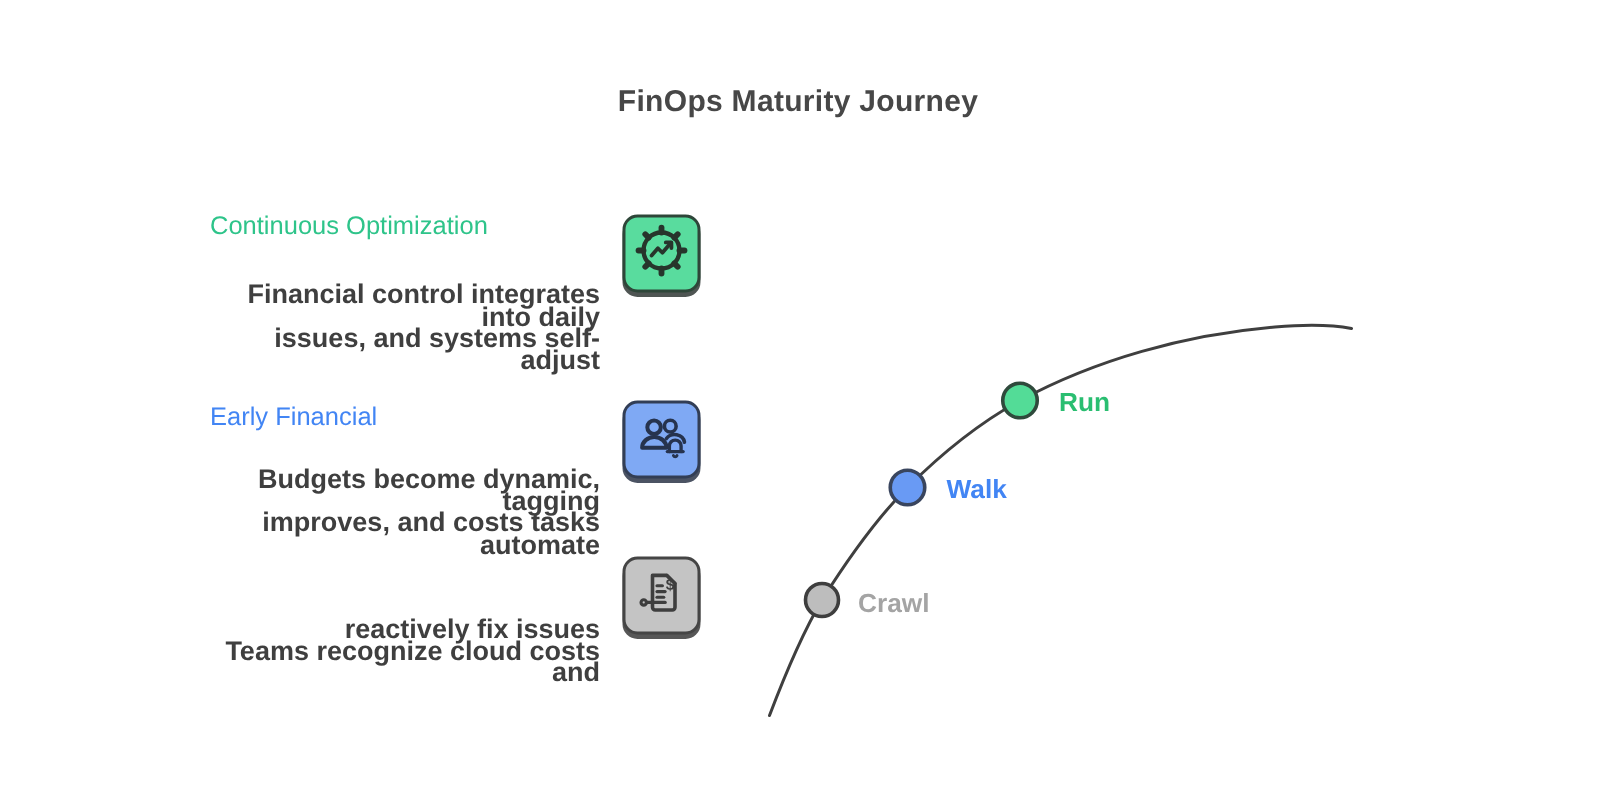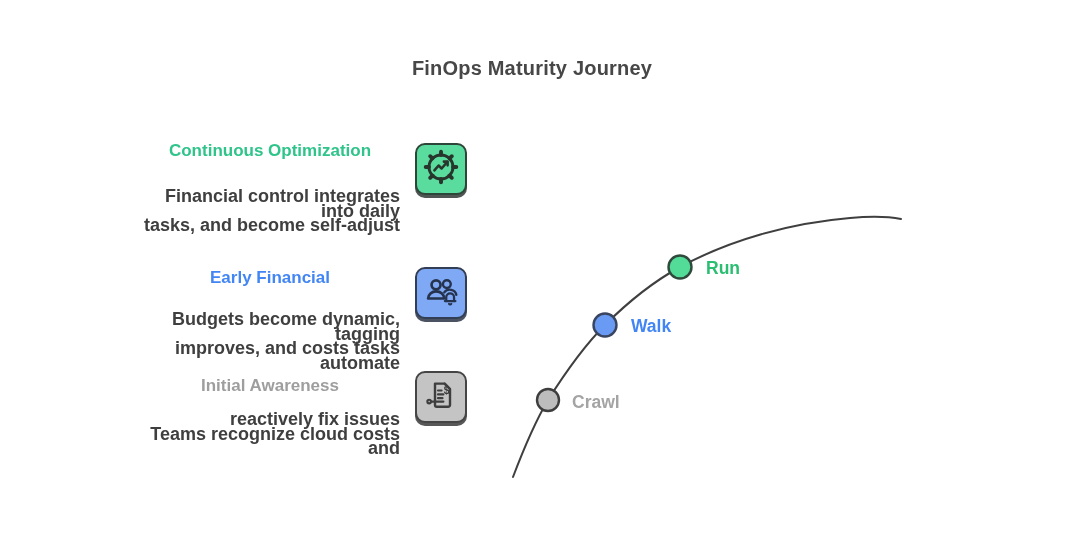--- a/index.html
+++ b/index.html
@@ -5,22 +5,22 @@
   html,body { margin:0; padding:0; background:#ffffff; }
   .canvas {
     position:relative; width:1030px; height:540px; background:#ffffff;
     font-family:"Liberation Sans", sans-serif; overflow:hidden;
   }
   .title {
     position:absolute; top:57px; left:0; width:1064px; text-align:center;
     font-size:20px; font-weight:bold; color:#474747; letter-spacing:0.2px;
   }
   .stage-label {
-    position:absolute; left:140px; width:260px; text-align:center;
-    font-size:17px; font-weight:bold; white-space:nowrap;
+    position:absolute; left:140px; width:260px; text-align:left;
+    font-size:17px; font-weight:normal; white-space:nowrap;
   }
   .stage-desc {
     position:absolute; left:138px; width:262px; text-align:right;
     font-size:18px; font-weight:bold; color:#3F3F3F; line-height:14.5px;
   }
   .label-green { color:#2EC48A; }
   .label-blue  { color:#4285F4; }
   .label-gray  { color:#9E9E9E; }
   .icon-tile {
     position:absolute; left:415px; width:48px; height:48px;
@@ -37,21 +37,21 @@
 </head>
 <body>
 
 <div class="canvas">
 
   <div class="title">FinOps Maturity Journey</div>
 
   <div class="stage-label label-green" style="top:141px;">Continuous Optimization</div>
   <div class="stage-desc" style="top:189px;">
     <div>Financial control integrates into daily</div>
-    <div>tasks, and become self-adjust</div>
+    <div>issues, and systems self-adjust</div>
   </div>
   <div class="icon-tile tile-green" style="top:143px;">
     <span>
       <svg width="36" height="36" viewBox="0 0 24 24" fill="none" stroke="#27352C" stroke-linecap="round" stroke-linejoin="round">
         <g stroke-width="2.6">
           <line x1="20" y1="12" x2="22.2" y2="12"></line>
           <line x1="17.7" y1="6.3" x2="19.2" y2="4.8"></line>
           <line x1="12" y1="4" x2="12" y2="1.8"></line>
           <line x1="6.3" y1="6.3" x2="4.8" y2="4.8"></line>
           <line x1="4" y1="12" x2="1.8" y2="12"></line>
@@ -78,21 +78,20 @@
         <path d="M3.4 17 a5.4 4.8 0 0 1 10.8 0 z" stroke-width="1.8"></path>
         <circle cx="15.9" cy="7.4" r="2.6" stroke-width="1.6"></circle>
         <path d="M14.2 12.9 a4.4 4 0 0 1 8 1.6" stroke-width="1.6"></path>
         <path d="M15.5 18.7 v-2.5 a2.6 2.6 0 0 1 5.2 0 v2.5" stroke-width="1.5"></path>
         <line x1="14.6" y1="18.7" x2="21.6" y2="18.7" stroke-width="1.5"></line>
         <path d="M17.3 20.5 a0.9 0.9 0 0 0 1.6 0" stroke-width="1.3"></path>
       </svg>
     </span>
   </div>
 
-  <div class="stage-label label-gray" style="top:376px;">Initial Awareness</div>
   <div class="stage-desc" style="top:412px;">
     <div>reactively fix issues</div>
     <div>Teams recognize cloud costs and</div>
   </div>
   <div class="icon-tile tile-gray" style="top:371px;">
     <span>
       <svg width="36" height="36" viewBox="0 0 24 24" fill="none" stroke="#3E3E3E" stroke-linecap="round" stroke-linejoin="round">
         <path d="M8 4.4 h6.4 l3.6 3.6 v10.6 a1.2 1.2 0 0 1 -1.2 1.2 h-7.6 a1.2 1.2 0 0 1 -1.2 -1.2 z" stroke-width="1.6"></path>
         <path d="M14.4 4.4 l3.6 3.6" stroke-width="1.4"></path>
         <line x1="10" y1="9" x2="12.4" y2="9" stroke-width="1.4"></line>

